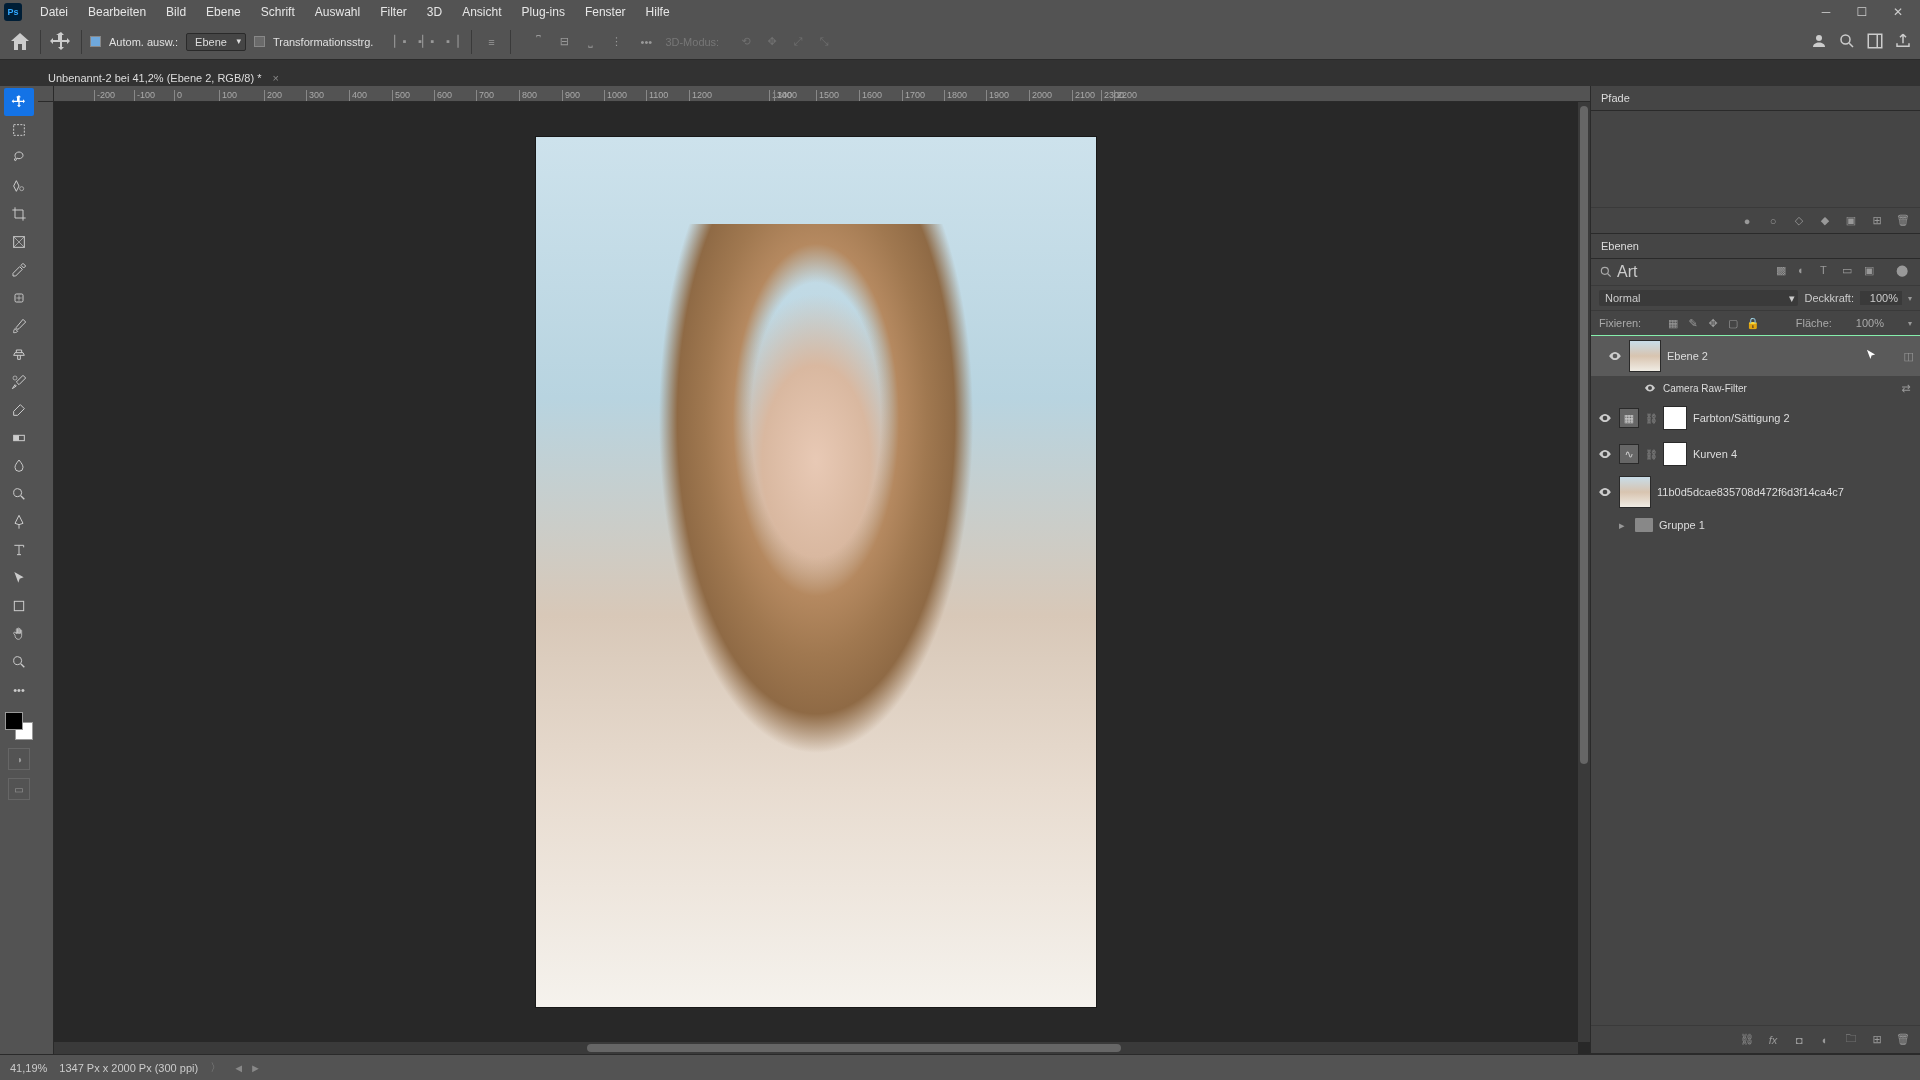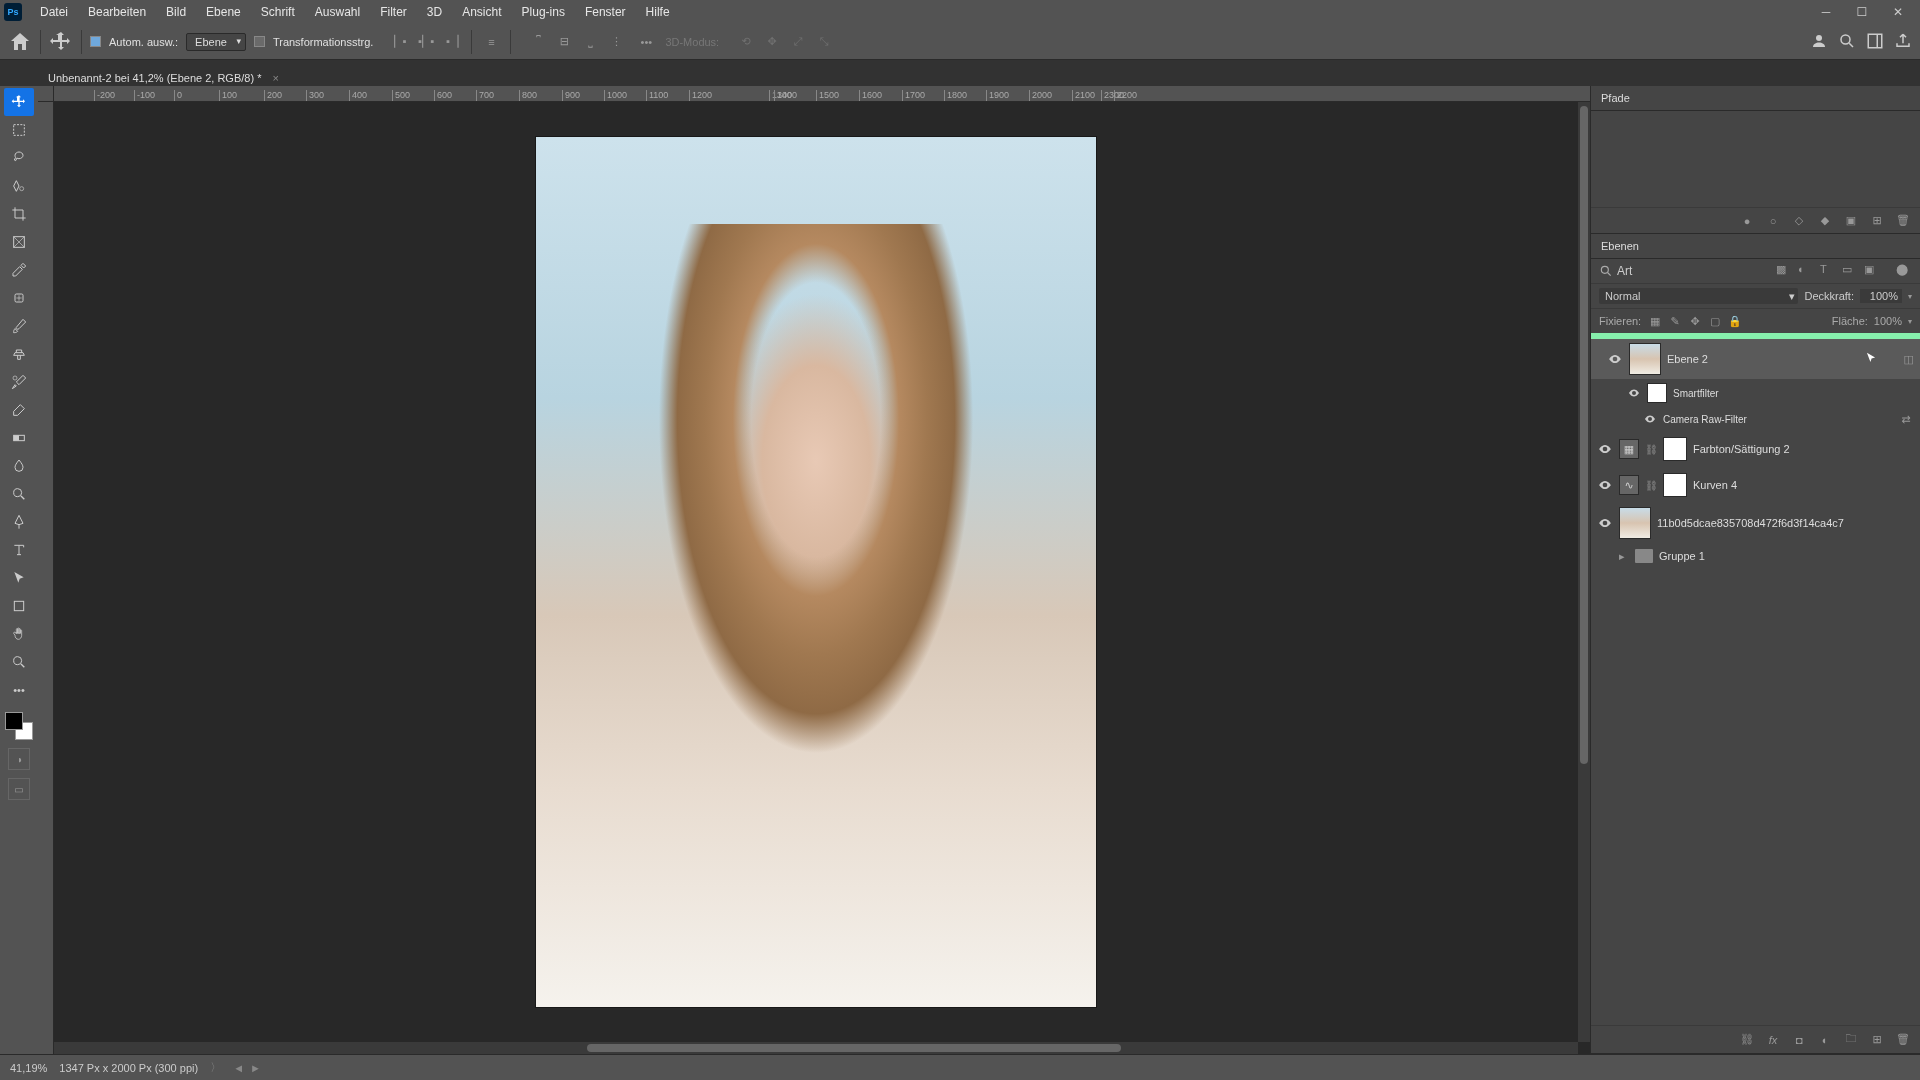--- a/index.html
+++ b/index.html
@@ -58,30 +58,30 @@
 .panel-body { background: #454545; }
 
 .paths-panel .panel-body { height: 96px; }
 .paths-footer { height: 26px; background: #454545; display: flex; align-items: center; justify-content: flex-end; gap: 8px; padding: 0 8px; border-top: 1px solid #3a3a3a; }
 .paths-footer span { width: 18px; height: 18px; display: flex; align-items: center; justify-content: center; color: #999; }
 
 .layers-panel { flex: 1; display: flex; flex-direction: column; }
 .layers-panel .panel-body { flex: 1; display: flex; flex-direction: column; }
 .layer-controls { padding: 4px 8px; display: flex; align-items: center; gap: 4px; border-bottom: 1px solid #3a3a3a; }
 .layer-controls .search-icon { width: 14px; height: 14px; color: #aaa; }
-.layer-controls .art-dd { flex: 0 0 70px; font-size: 12px; color: #ccc; }
+.layer-controls .art-dd { flex: 0 0 70px; font-size: 16px; color: #ccc; }
 .layer-controls .filter-icons { margin-left: auto; display: flex; gap: 6px; }
 .layer-controls .filter-icons span { width: 16px; height: 16px; color: #999; }
 
 .layer-blend { padding: 4px 8px; display: flex; align-items: center; gap: 6px; border-bottom: 1px solid #3a3a3a; font-size: 11px; }
 .layer-blend .blend-dd { flex: 1; background: #3a3a3a; padding: 2px 6px; color: #ccc; position: relative; border-radius: 2px; }
 .layer-blend .blend-dd::after { content: "▾"; position: absolute; right: 4px; }
 .layer-blend .field { background: #3a3a3a; padding: 1px 4px; width: 42px; text-align: right; color: #ccc; }
 
-.layer-lock { padding: 4px 8px; display: flex; align-items: center; gap: 6px; border-bottom: 6px solid #86efac; font-size: 11px; color: #aaa; }
+.layer-lock { padding: 4px 8px; display: flex; align-items: center; gap: 24px; border-bottom: 1px solid #86efac; font-size: 11px; color: #aaa; }
 .layer-lock .lock-icons { display: flex; gap: 4px; }
 .layer-lock .lock-icons span { width: 16px; height: 16px; color: #999; display: flex; align-items: center; justify-content: center; }
 
 .layer-list { flex: 1; overflow-y: auto; background: #454545; }
 .layer-row { display: flex; align-items: center; padding: 4px 6px; gap: 6px; min-height: 36px; }
 .layer-row.selected { background: #5a5a5a; padding-left: 16px; }
 .layer-row .eye { width: 16px; height: 16px; display: flex; align-items: center; justify-content: center; }
 .layer-row .thumb { width: 32px; height: 32px; background: #888; border: 1px solid #2a2a2a; flex-shrink: 0; }
 .layer-row .thumb.img { background: linear-gradient(180deg, #c8dce8, #d8c4b0, #f0ece4); }
 .layer-row .mask { width: 24px; height: 24px; background: #fff; border: 1px solid #2a2a2a; flex-shrink: 0; }
@@ -429,29 +429,20 @@
                 </svg>
               </span>
             <div class="thumb img"></div>
             <span class="name">Ebene 2</span>
             <span class="cursor-icon"><svg width="14" height="14" viewBox="0 0 24 24">
                   <path d="M5 3l14 8-6 2-2 6z" fill="#fff"></path>
                 </svg></span>
             <span style="color:#999">◫</span>
           </div>
 
-          <div class="layer-row sub">
-            <span class="eye">
-                <svg width="12" height="12" viewBox="0 0 24 24">
-                  <path d="M12 5C6 5 2 12 2 12s4 7 10 7 10-7 10-7-4-7-10-7zm0 11a4 4 0 110-8 4 4 0 010 8z"></path>
-                </svg>
-              </span>
-            <div class="sub-thumb"></div>
-            <span class="name">Smartfilter</span>
-          </div>
 
           <div class="layer-row sub" style="padding-left:52px;min-height:22px">
             <span class="eye">
                 <svg width="12" height="12" viewBox="0 0 24 24">
                   <path d="M12 5C6 5 2 12 2 12s4 7 10 7 10-7 10-7-4-7-10-7zm0 11a4 4 0 110-8 4 4 0 010 8z"></path>
                 </svg>
               </span>
             <span class="name">Camera Raw-Filter</span>
             <span class="filter-toggle">⇄</span>
           </div>

